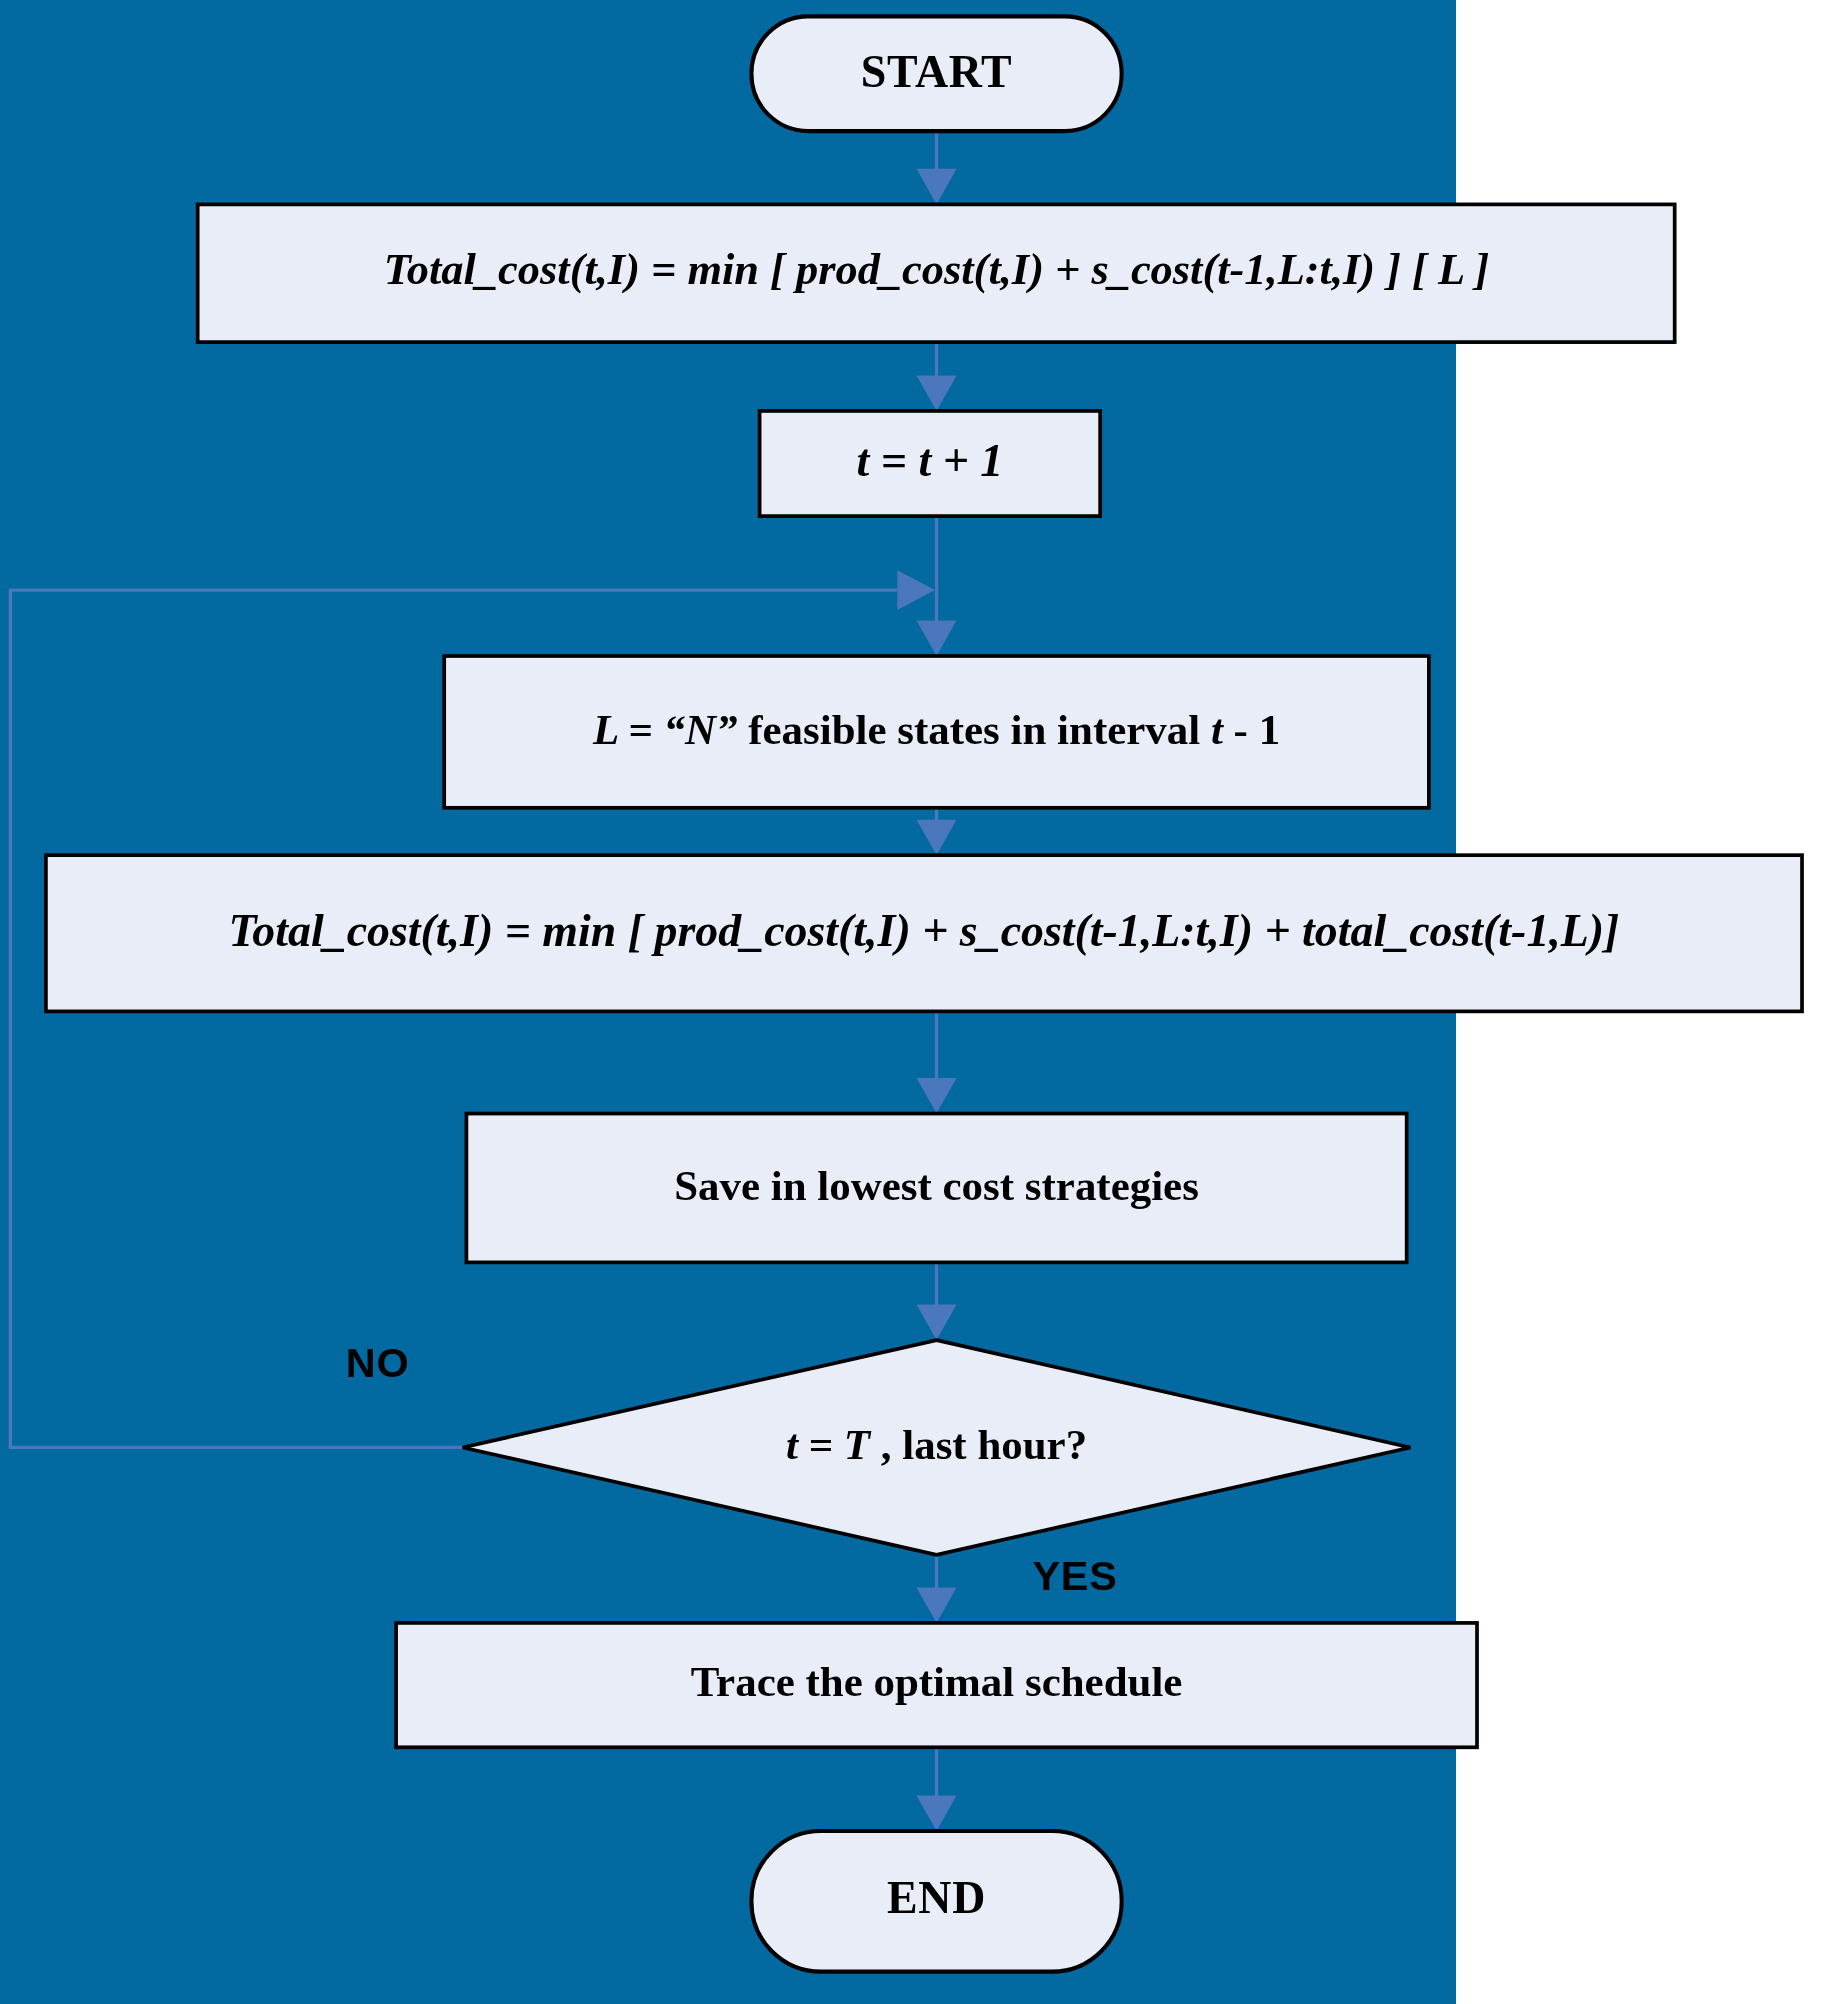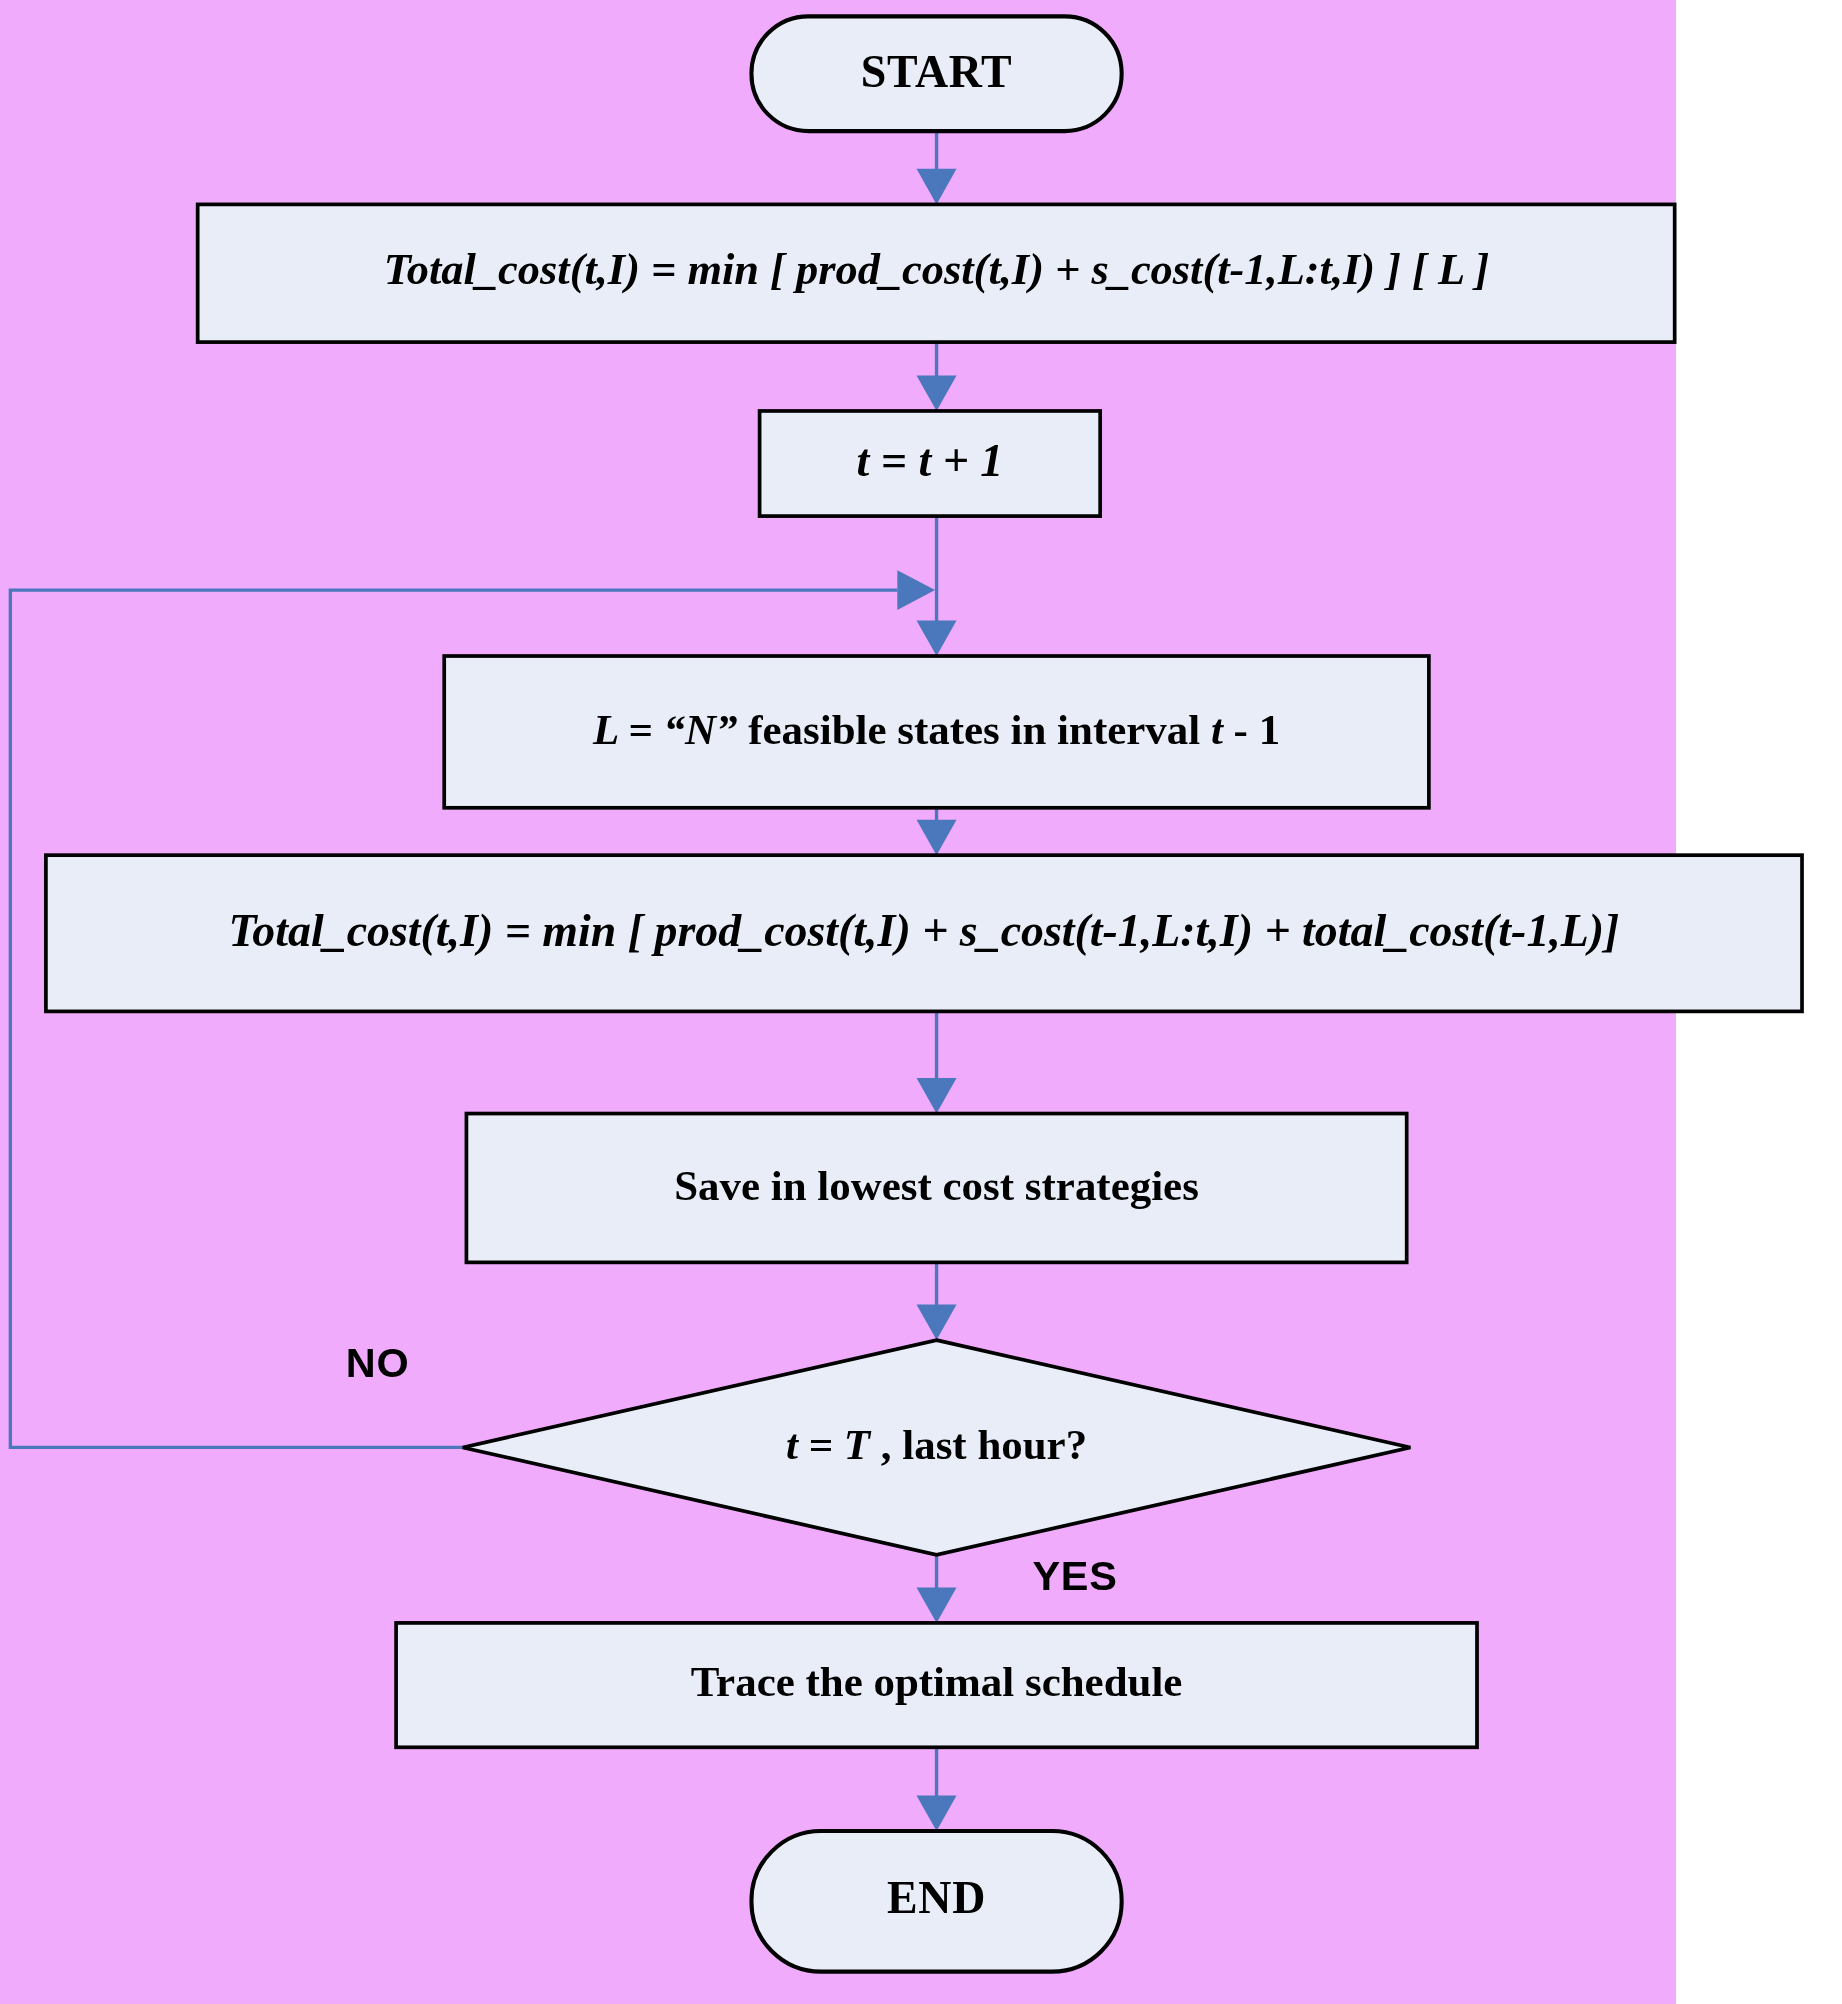--- a/index.html
+++ b/index.html
@@ -9,23 +9,23 @@
     background: #ffffff;
   }
   body {
     width: 1842px;
     height: 2005px;
     overflow: hidden;
     font-family: "Liberation Serif", "DejaVu Serif", serif;
   }
   #flowchart-root {
     position: relative;
-    width: 1676px;
+    width: 1456px;
     height: 2005px;
-    background: #f0abfc;
+    background: #0369a1;
   }
   svg.chart-canvas {
     position: absolute;
     top: 0;
     left: 0;
     width: 1842px;
     height: 2005px;
     display: block;
   }
   

